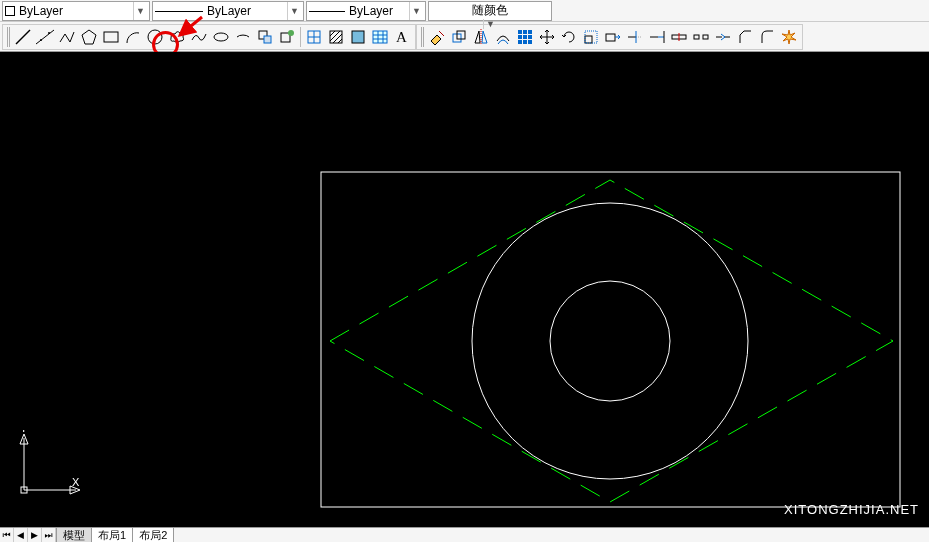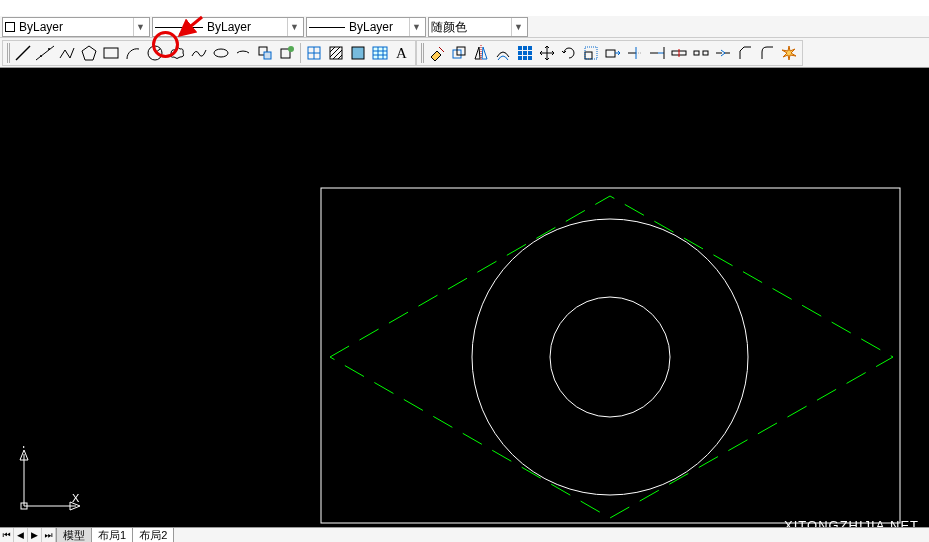--- a/index.html
+++ b/index.html
@@ -12,35 +12,34 @@
       overflow: hidden;
       position: relative;
     }
     .top-bar {
       display: flex;
       background: #f5f5f5;
       border-bottom: 1px solid #ccc;
       height: 22px;
       padding: 1px 2px;
       gap: 2px;
-      margin-top: 16px;
     }
     .dropdown {
       display: flex;
       align-items: center;
       background: #fff;
       border: 1px solid #a0a0a0;
       height: 20px;
       padding: 0 2px;
       position: relative;
     }
     .dd-lineweight { width: 148px; }
     .dd-linetype { width: 152px; }
     .dd-linetype2 { width: 120px; }
-    .dd-color { width: 100px; }
+    .dd-color { width: 124px; flex-direction: column; }
     .dd-square {
       width: 10px; height: 10px;
       border: 1px solid #000;
       margin-right: 4px;
     }
     .dd-linepreview {
       width: 48px;
       border-top: 1px solid #000;
       margin-right: 4px;
     }

